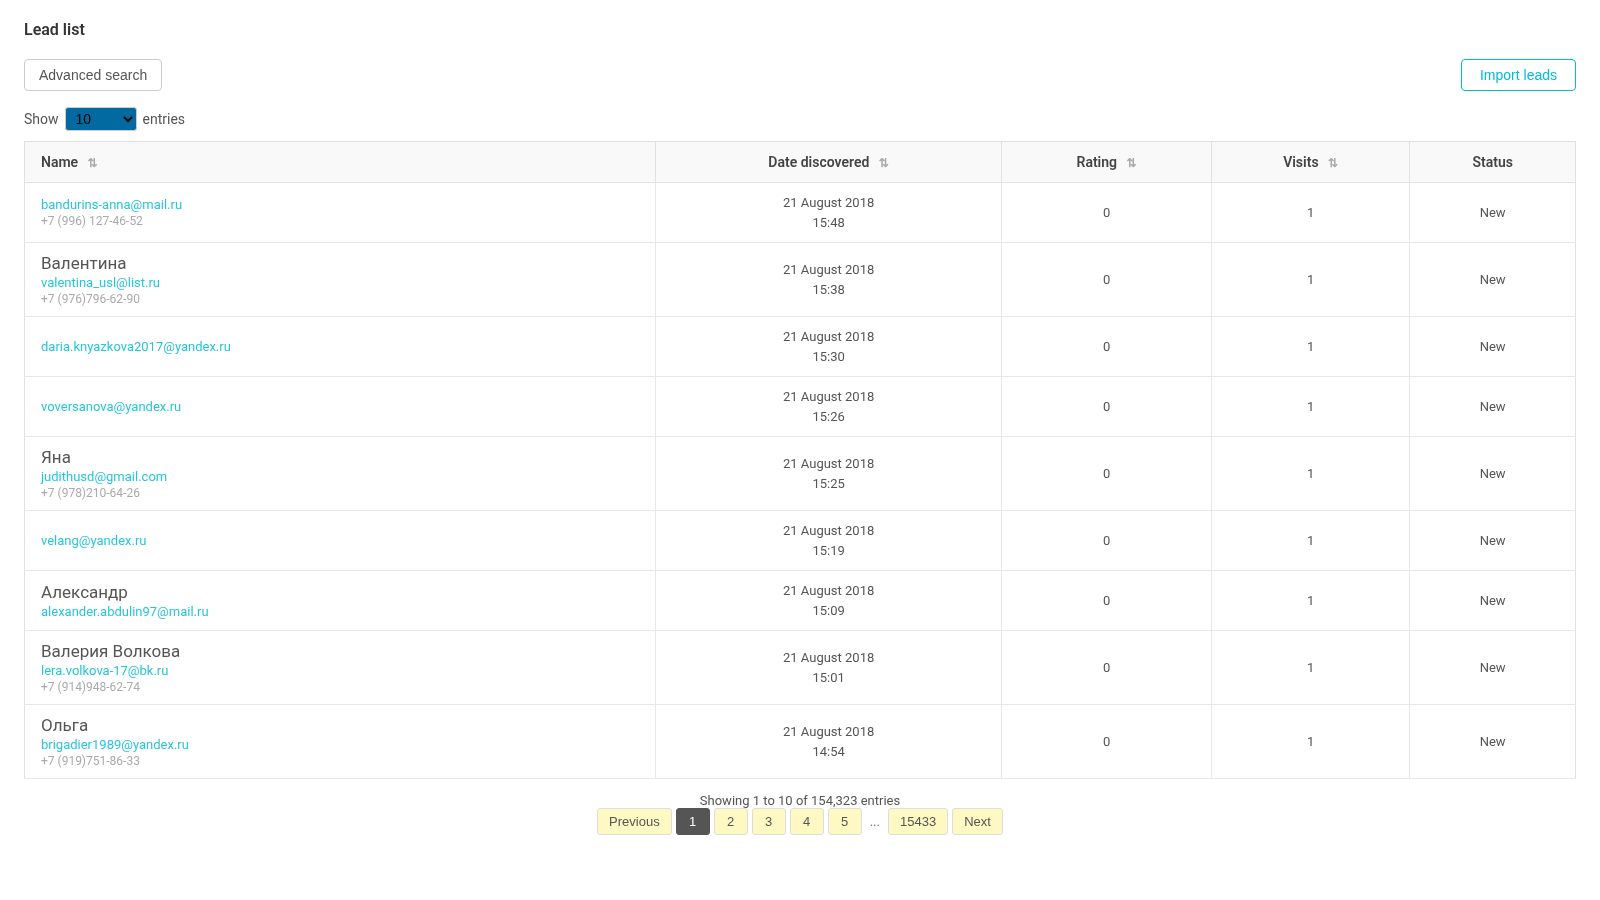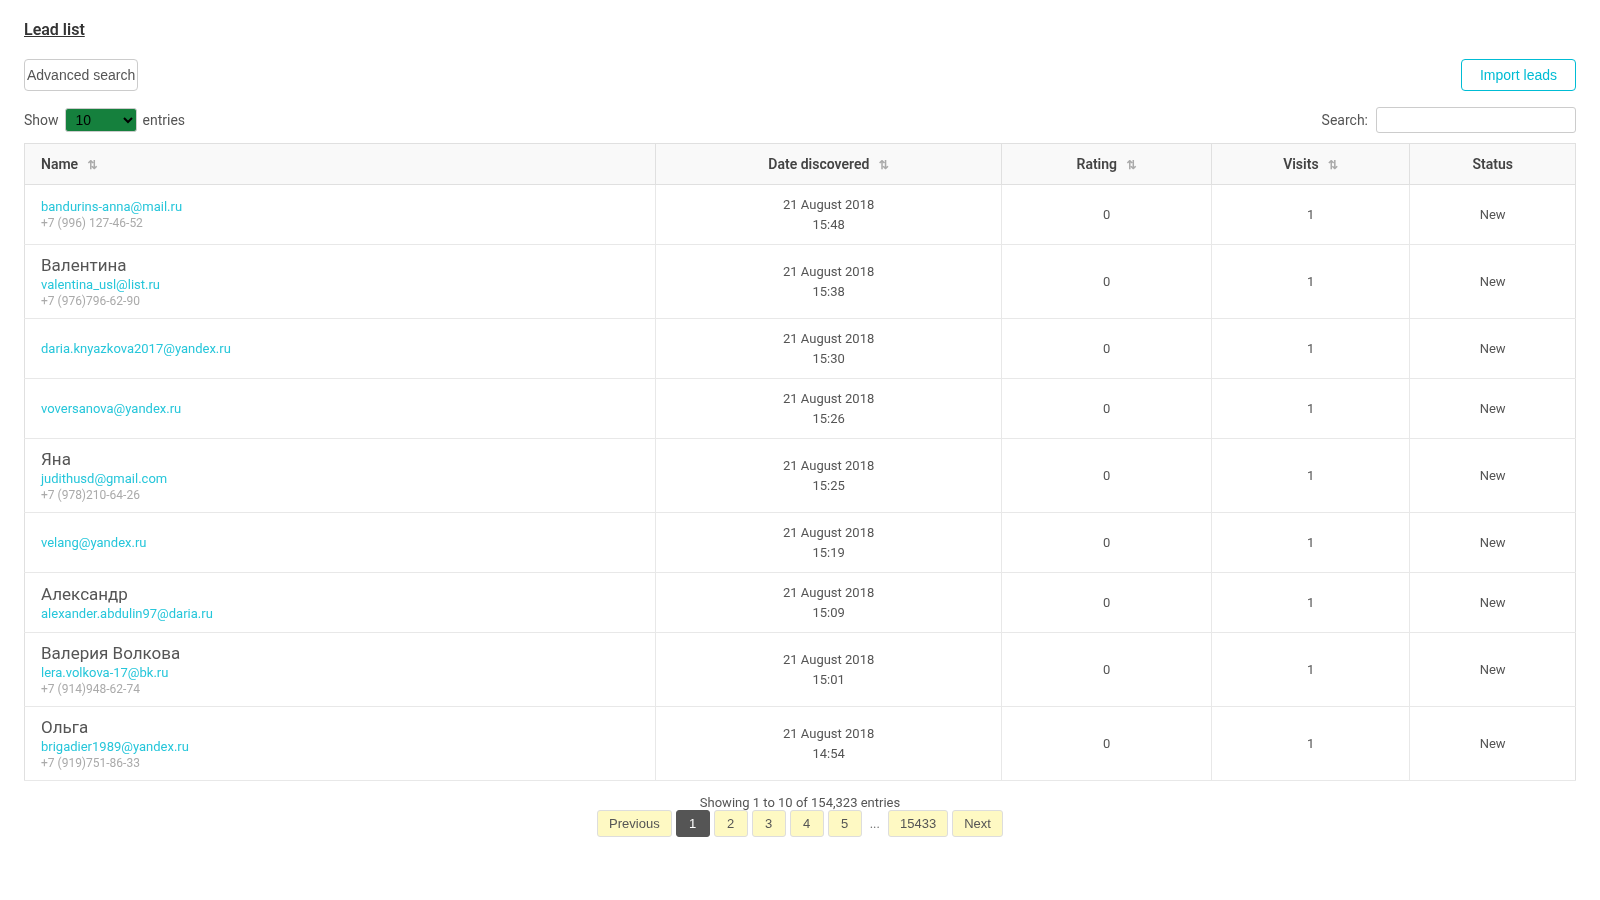--- a/index.html
+++ b/index.html
@@ -8,33 +8,32 @@
       font-size: 14px;
       color: #333;
       background: #fff;
       padding: 20px 24px;
     }
     .page-title {
       font-size: 16px;
       font-weight: 600;
       color: #333;
       margin-bottom: 20px;
-      text-decoration: underline;
     }
     .toolbar {
       display: flex;
       justify-content: space-between;
       align-items: center;
       margin-bottom: 16px;
     }
     .btn-advanced-search {
       border: 1px solid #ccc;
       background: #fff;
       color: #555;
-      padding: 7px 2px;
+      padding: 7px 14px;
       border-radius: 4px;
       cursor: pointer;
       font-size: 14px;
     }
     .btn-import-leads {
       border: 1px solid #00bcd4;
       background: #fff;
       color: #00bcd4;
       padding: 7px 18px;
       border-radius: 4px;
@@ -53,21 +52,21 @@
       align-items: center;
       gap: 6px;
       font-size: 14px;
       color: #555;
     }
     .entries-select {
       border: 1px solid #ccc;
       border-radius: 3px;
       padding: 2px 20px 2px 6px;
       font-size: 14px;
-      background: #15803d;
+      background: #0369a1;
       cursor: pointer;
     }
     .search-row {
       display: flex;
       align-items: center;
       gap: 8px;
     }
     .search-label { font-size: 14px; color: #555; }
     .search-input {
       border: 1px solid #ccc;
@@ -188,24 +187,20 @@
   <button class="btn-advanced-search">Advanced search</button>
   <button class="btn-import-leads">Import leads</button>
 </div>
 
 <div class="entries-row">
   <div class="entries-left">
     <span>Show</span>
     <select class="entries-select" id="entries-select"><option value="10">10</option><option value="25">25</option><option value="50">50</option><option value="100">100</option></select>
     <span>entries</span>
   </div>
-  <div class="search-row">
-    <label class="search-label">Search:</label>
-    <input class="search-input" type="text" style="">
-  </div>
 </div>
 
 <table>
   <thead>
     <tr>
       <th class="name-col">
         <span>Name</span>
         <span class="sort-icon">⇅</span>
       </th>
       <th>
@@ -262,21 +257,21 @@
         <td class="status-new">New</td>
       </tr>
       <tr>
         <td class="name-col"><a class="lead-email" href="#">velang@yandex.ru</a></td>
         <td class="date-cell"><span>21 August 2018</span><br><span>15:19</span></td>
         <td>0</td>
         <td>1</td>
         <td class="status-new">New</td>
       </tr>
       <tr>
-        <td class="name-col"><div class="lead-name">Александр</div><a class="lead-email" href="#">alexander.abdulin97@daria.ru</a></td>
+        <td class="name-col"><div class="lead-name">Александр</div><a class="lead-email" href="#">alexander.abdulin97@mail.ru</a></td>
         <td class="date-cell"><span>21 August 2018</span><br><span>15:09</span></td>
         <td>0</td>
         <td>1</td>
         <td class="status-new">New</td>
       </tr>
       <tr>
         <td class="name-col"><div class="lead-name">Валерия Волкова</div><a class="lead-email" href="#">lera.volkova-17@bk.ru</a><div class="lead-phone">+7 (914)948-62-74</div></td>
         <td class="date-cell"><span>21 August 2018</span><br><span>15:01</span></td>
         <td>0</td>
         <td>1</td>

